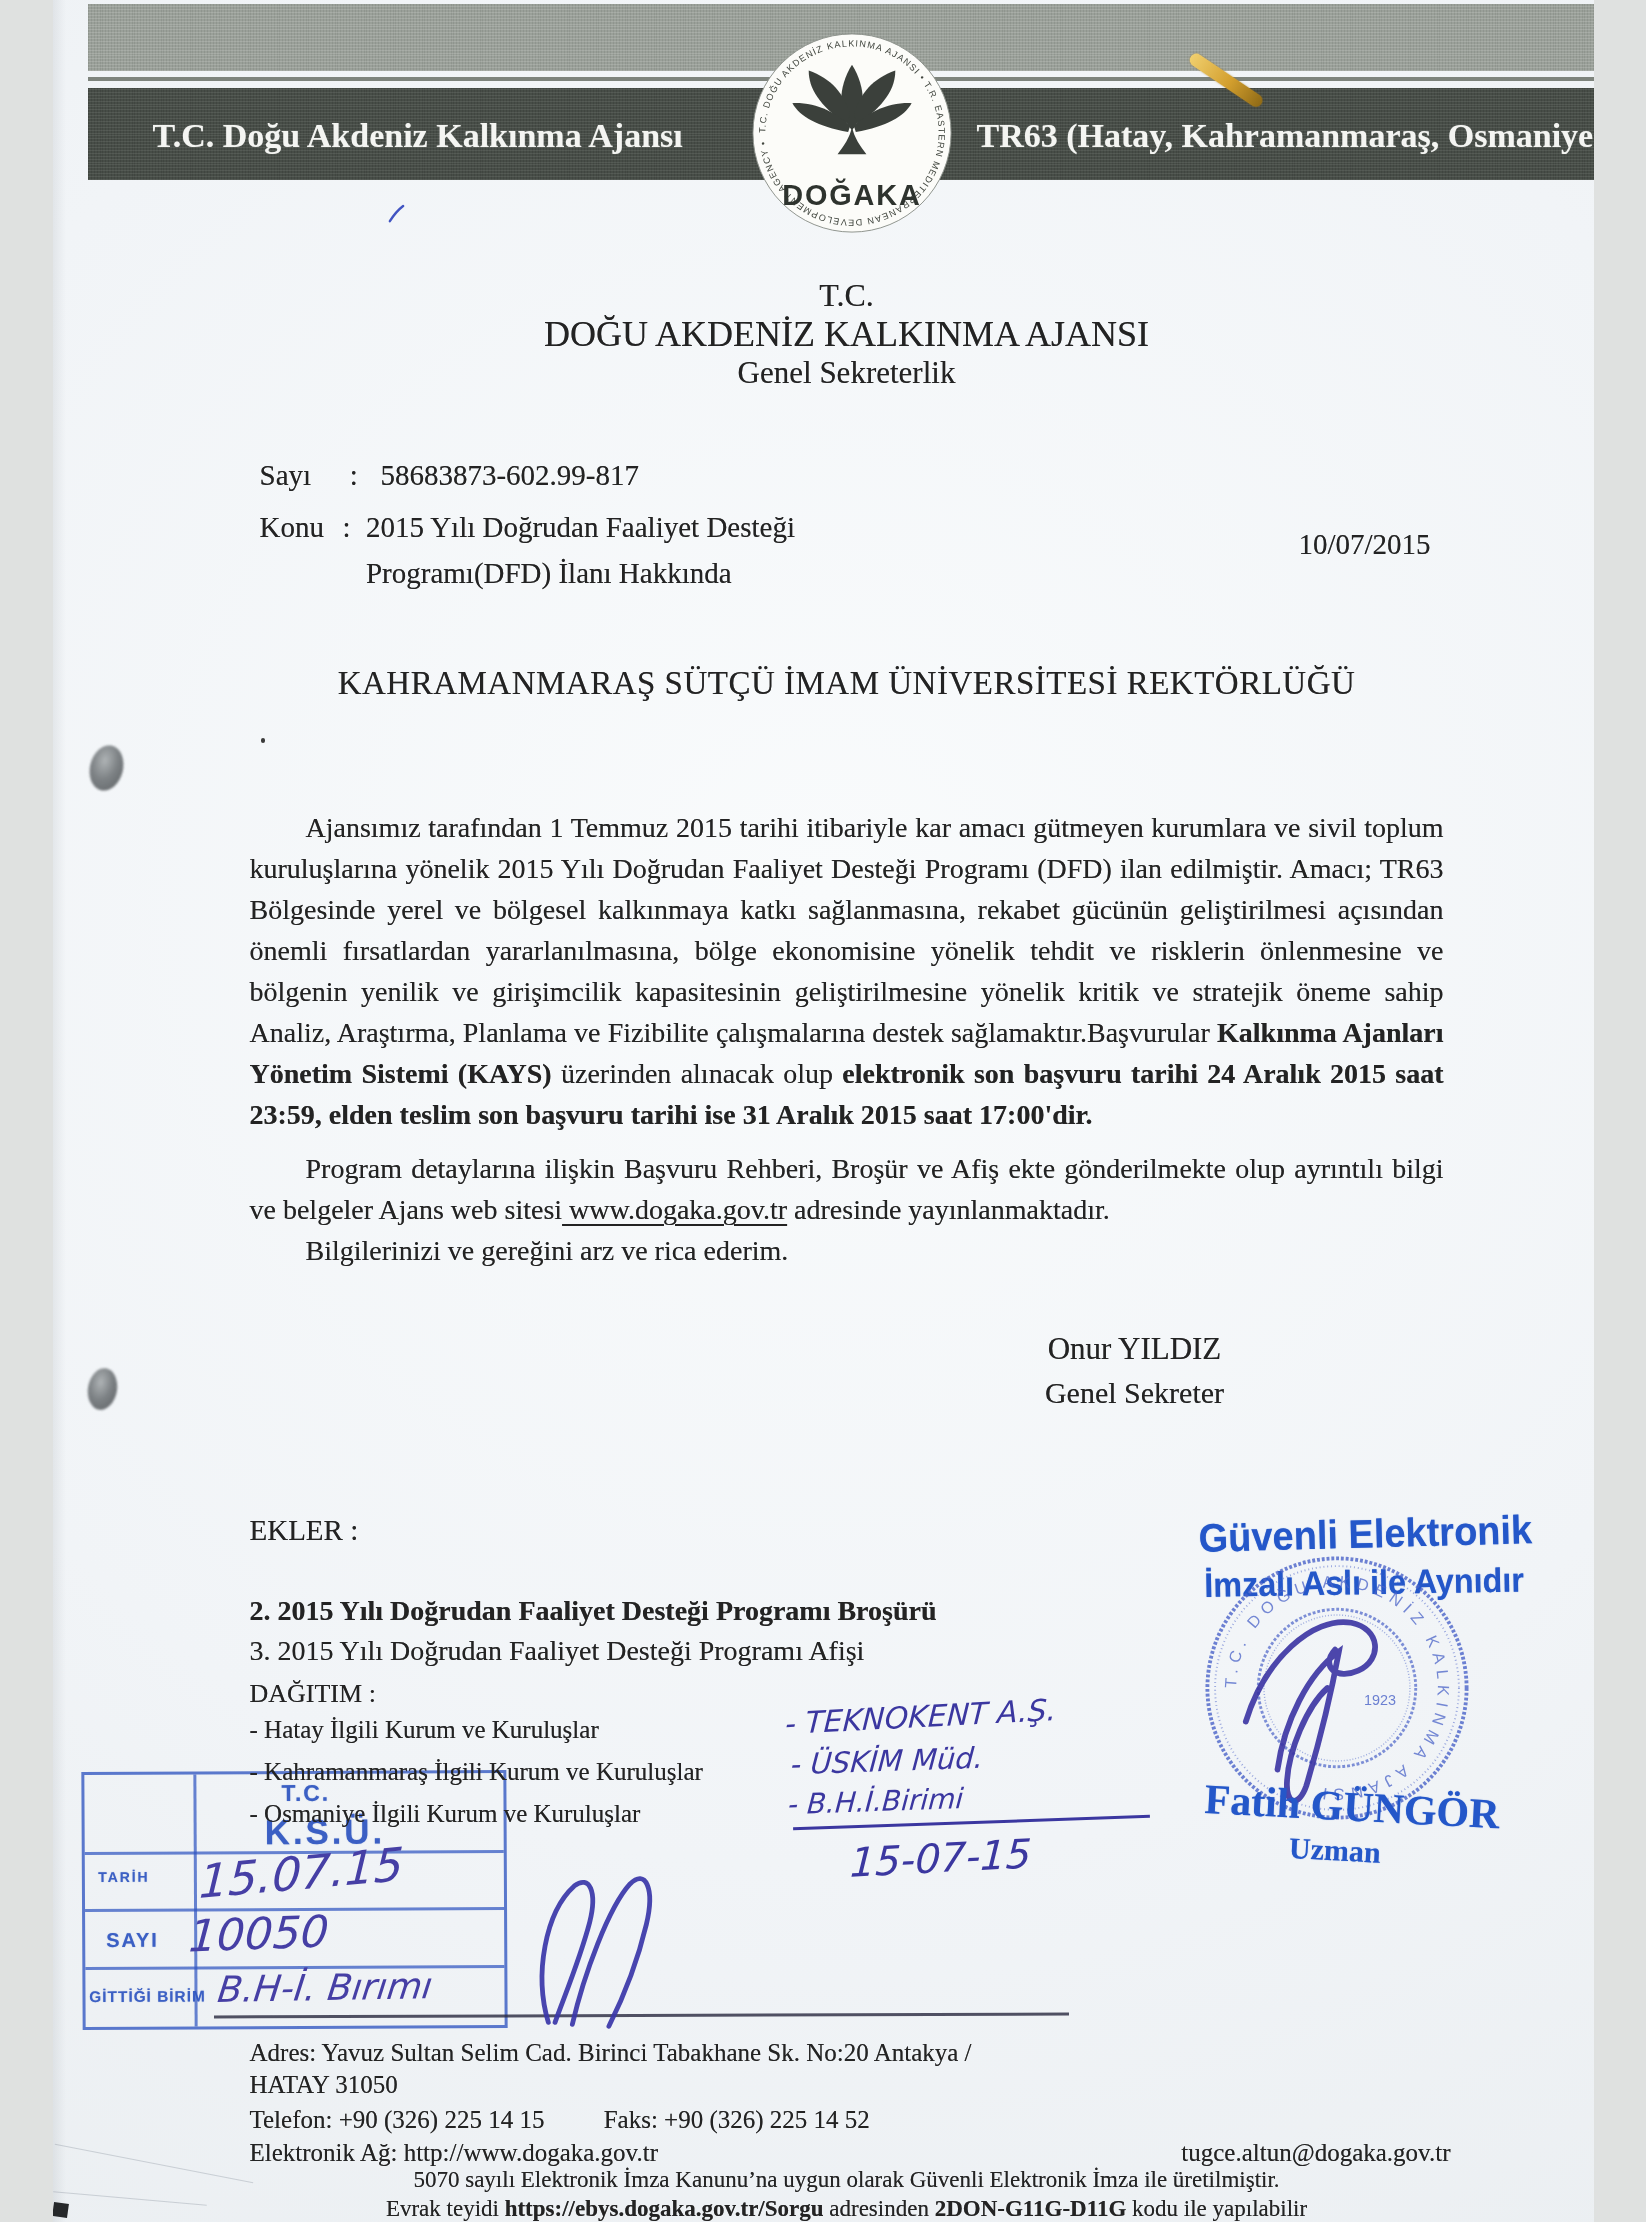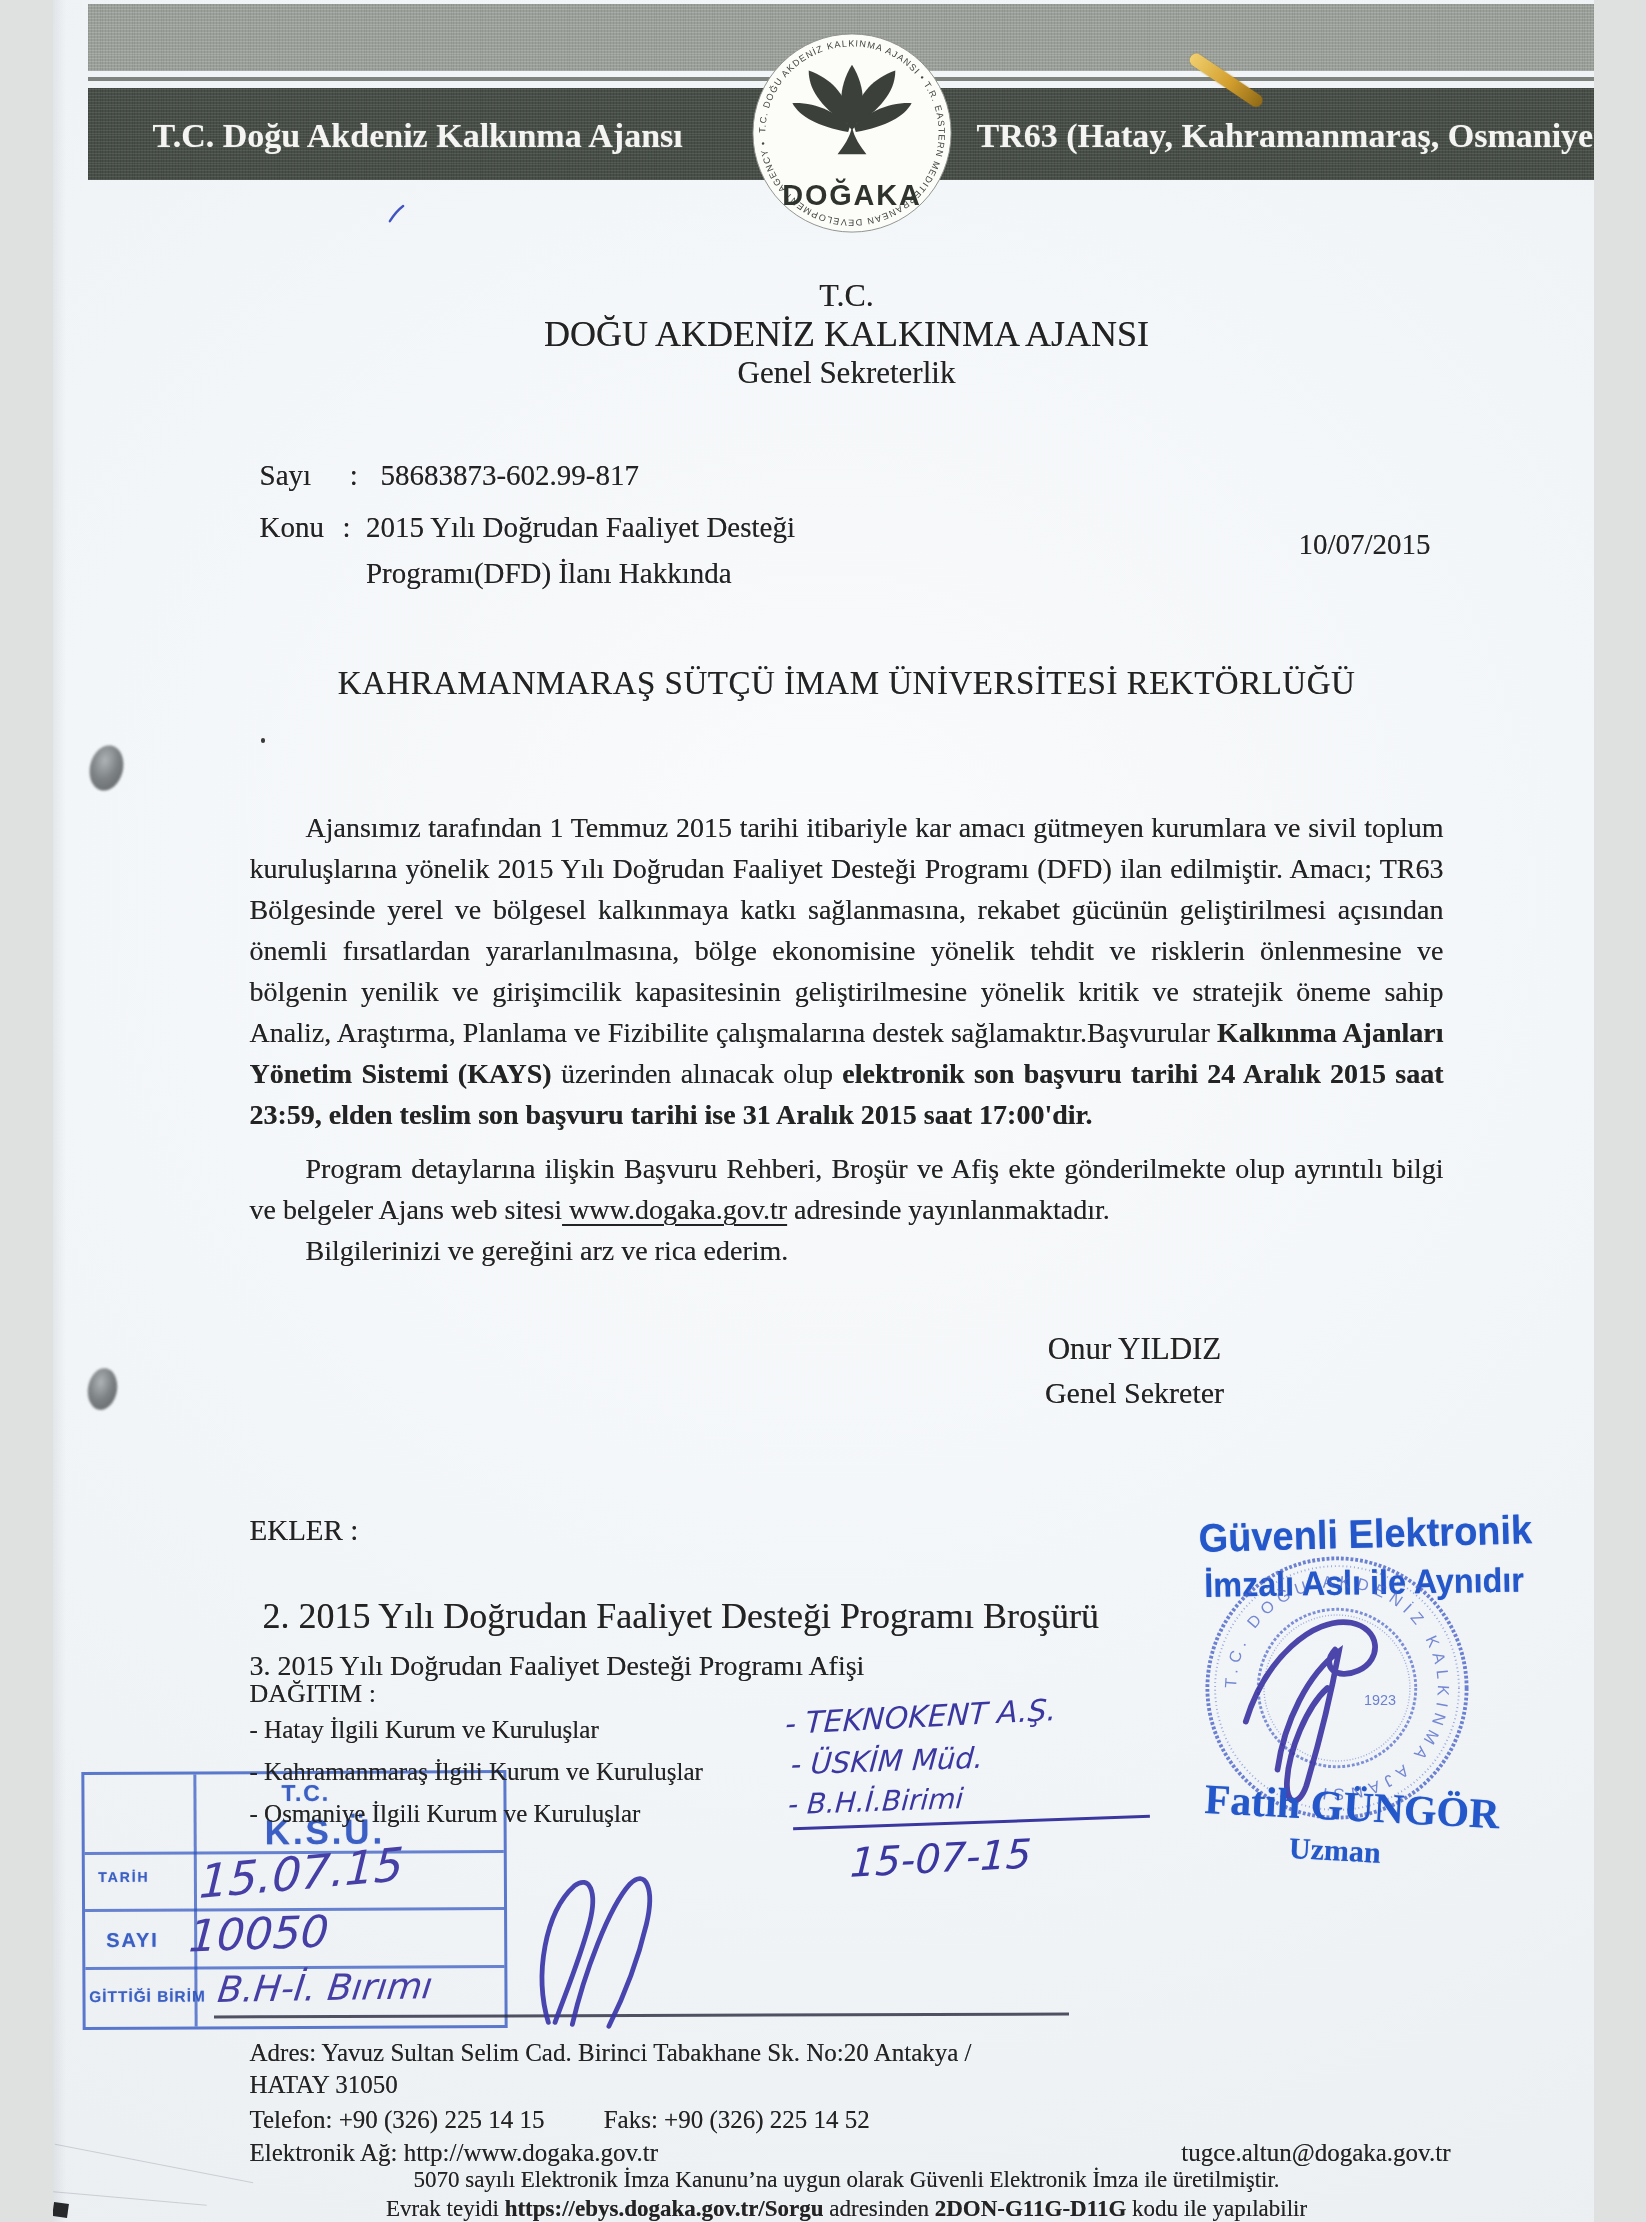--- a/index.html
+++ b/index.html
@@ -119,22 +119,22 @@
   <div class="abs col typed body-text" style="top:807px;">
     <p><span>Ajansımız tarafından 1 Temmuz 2015 tarihi itibariyle kar amacı gütmeyen kurumlara ve sivil toplum kuruluşlarına yönelik 2015 Yılı Doğrudan Faaliyet Desteği Programı (DFD) ilan edilmiştir. Amacı; TR63 Bölgesinde yerel ve bölgesel kalkınmaya katkı sağlanmasına, rekabet gücünün geliştirilmesi açısından önemli fırsatlardan yararlanılmasına, bölge ekonomisine yönelik tehdit ve risklerin önlenmesine ve bölgenin yenilik ve girişimcilik kapasitesinin geliştirilmesine yönelik kritik ve stratejik öneme sahip Analiz, Araştırma, Planlama ve Fizibilite çalışmalarına destek sağlamaktır.Başvurular </span><b>Kalkınma Ajanları Yönetim Sistemi (KAYS)</b><span>  üzerinden alınacak olup </span><b>elektronik son başvuru tarihi 24 Aralık 2015 saat 23:59, elden teslim son başvuru tarihi ise 31 Aralık 2015 saat 17:00'dir.</b></p>
     <p class="p2"><span>Program detaylarına ilişkin Başvuru Rehberi, Broşür ve Afiş ekte gönderilmekte olup ayrıntılı bilgi ve belgeler Ajans web sitesi</span><span class="link-underline"> www.dogaka.gov.tr</span><span> adresinde yayınlanmaktadır.</span></p>
     <p>Bilgilerinizi ve gereğini arz ve rica ederim.</p>
   </div>
 
   <div class="abs typed" style="left:938px;top:1331px;width:288px;text-align:center;font-size:31px;">Onur YILDIZ</div>
   <div class="abs typed" style="left:938px;top:1376px;width:288px;text-align:center;font-size:30px;">Genel Sekreter</div>
 
   <div class="abs typed" style="left:197px;top:1514px;font-size:29px;">EKLER :</div>
-  <div class="abs typed" style="left:210px;top:1595px;font-size:36px;">2. 2015 Yılı Doğrudan Faaliyet Desteği Programı Broşürü</div>
-  <div class="abs typed" style="left:197px;top:1635px;font-size:28px;margin-top:15px;">3. 2015 Yılı Doğrudan Faaliyet Desteği Programı Afişi</div>
+  <div class="abs typed" style="left:197px;top:1595px;font-size:28px;font-weight:bold;">2. 2015 Yılı Doğrudan Faaliyet Desteği Programı Broşürü</div>
+  <div class="abs typed" style="left:197px;top:1635px;font-size:28px;">3. 2015 Yılı Doğrudan Faaliyet Desteği Programı Afişi</div>
 
   <div class="abs typed" style="left:197px;top:1679px;font-size:26px;">DAĞITIM :</div>
   <div class="abs typed" style="left:197px;top:1716px;font-size:25px;">- Hatay İlgili Kurum ve Kuruluşlar</div>
   <div class="abs typed" style="left:197px;top:1758px;font-size:25px;z-index:3;">- Kahramanmaraş İlgili Kurum ve Kuruluşlar</div>
   <div class="abs typed" style="left:197px;top:1800px;font-size:25px;z-index:3;">- Osmaniye İlgili Kurum ve Kuruluşlar</div>
 
   <div class="abs ink" style="left:732px;top:1699px;font-size:30px;transform:rotate(-3deg) skewX(-6deg);">- TEKNOKENT A.Ş.</div>
   <div class="abs ink" style="left:738px;top:1744px;font-size:29px;transform:rotate(-2deg) skewX(-6deg);">- ÜSKİM Müd.</div>
   <div class="abs ink" style="left:735px;top:1785px;font-size:28px;transform:rotate(-2deg) skewX(-6deg);">- B.H.İ.Birimi</div>
   <div class="abs" style="left:740px;top:1821px;width:357px;height:2.9px;background:#3b37a0;transform:rotate(-2deg);"></div>

